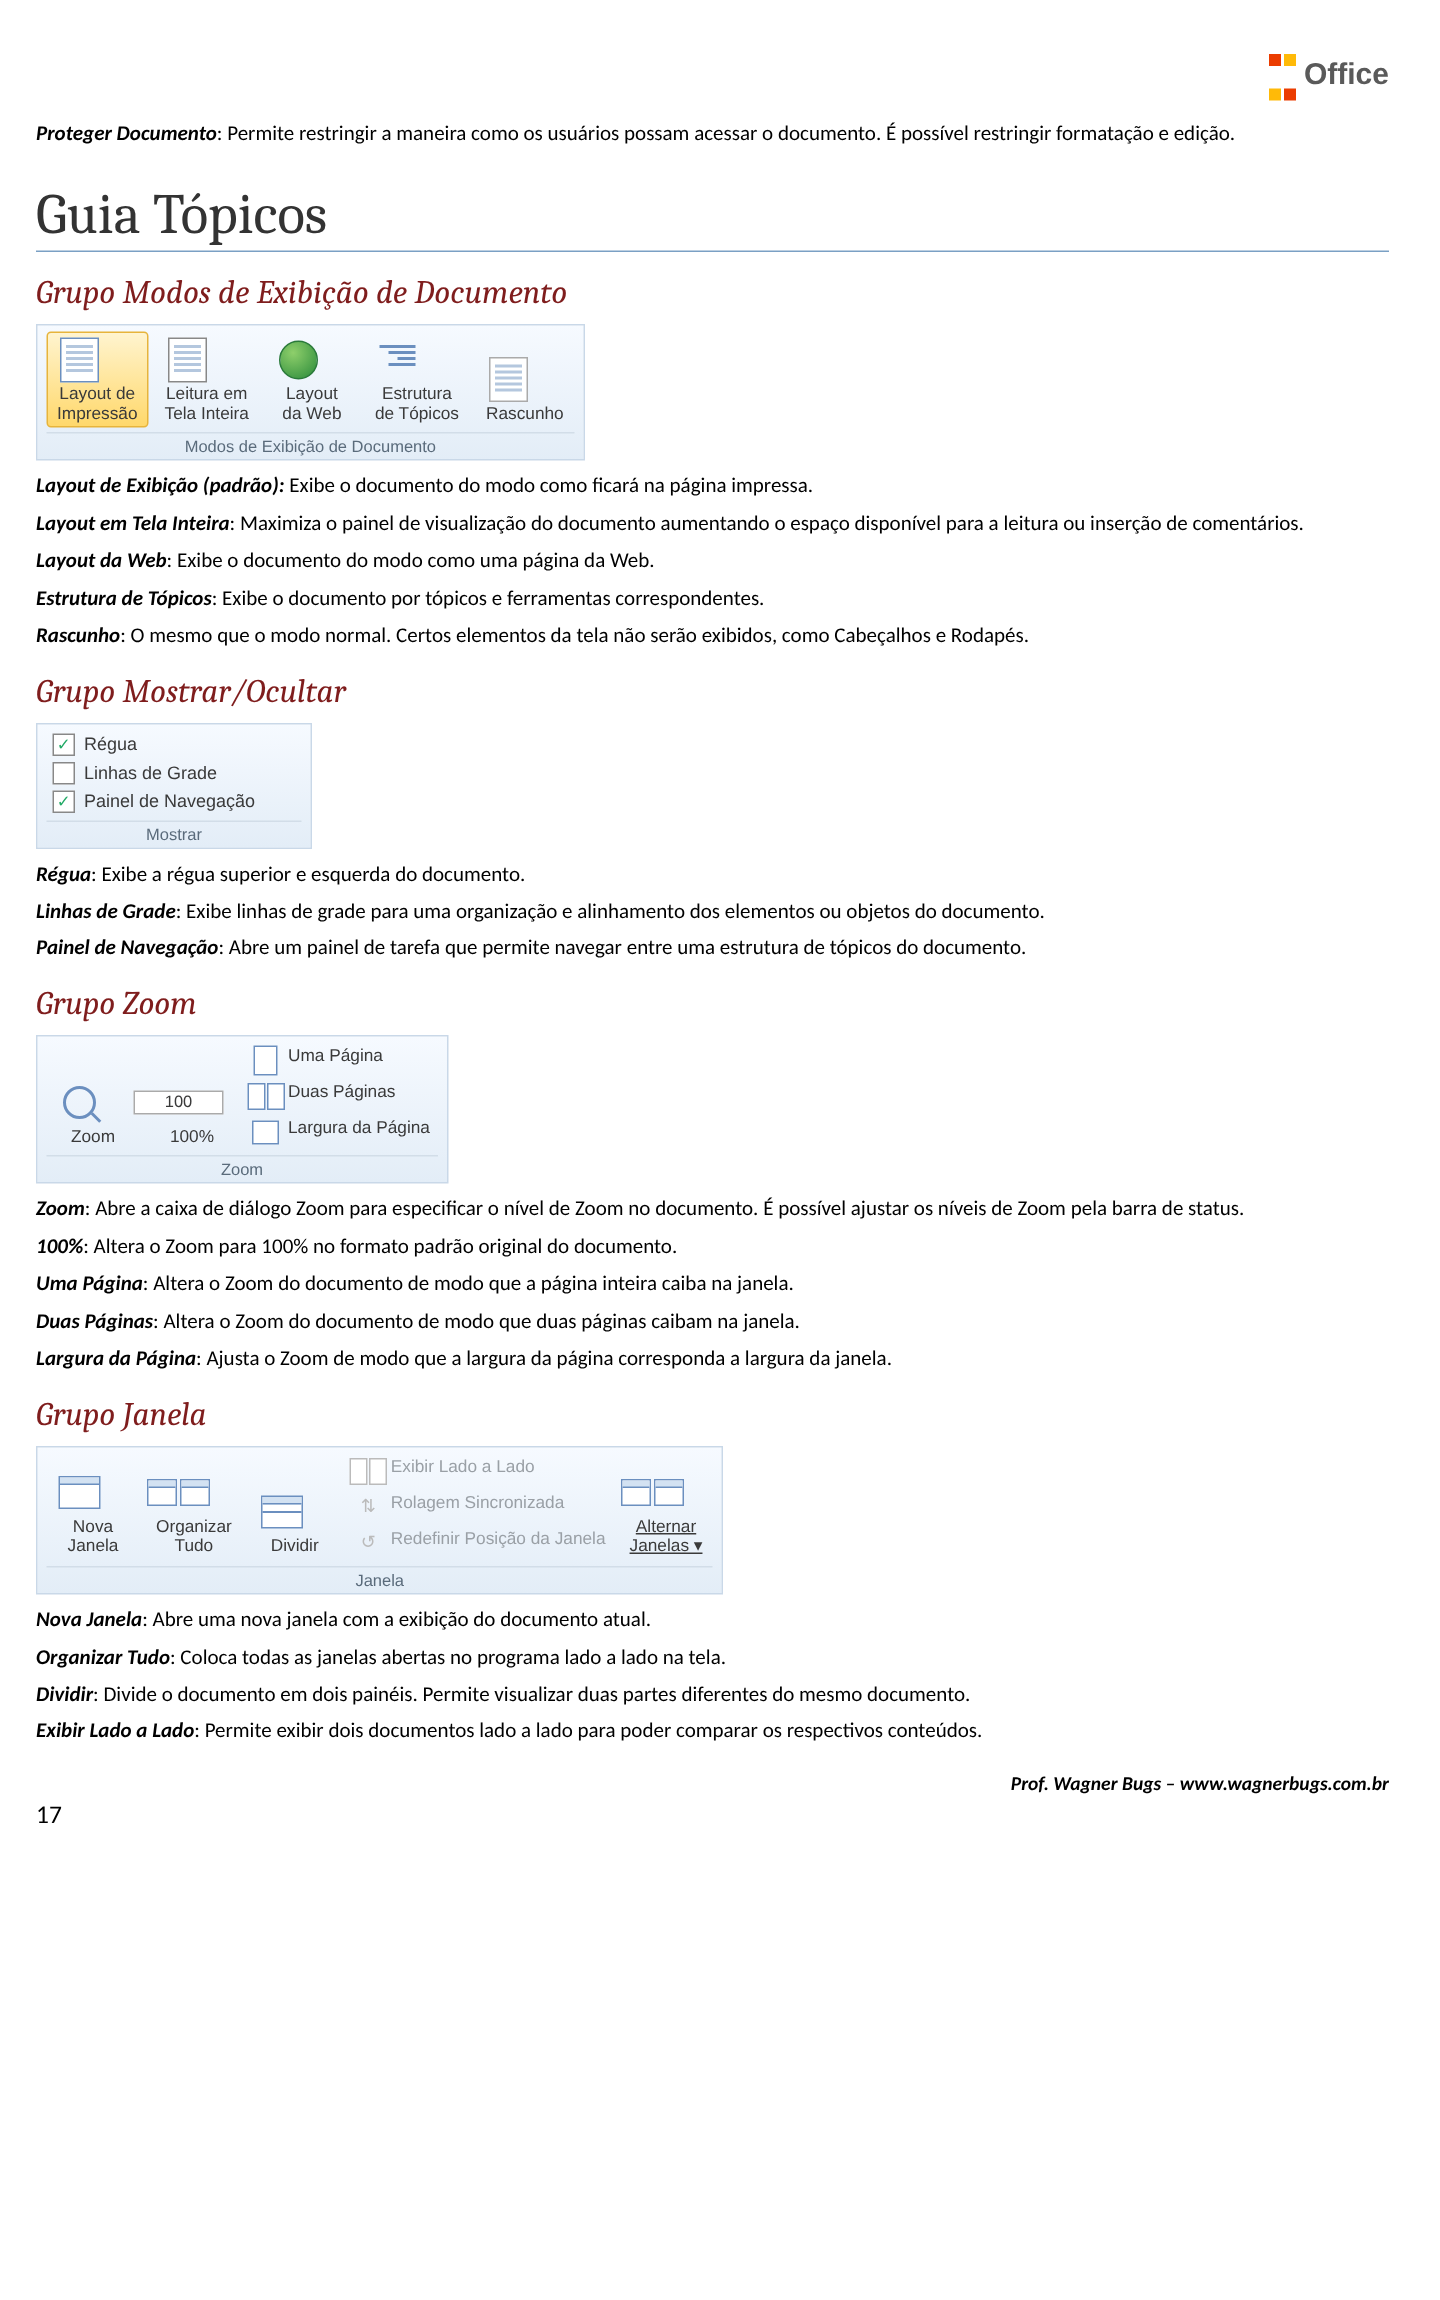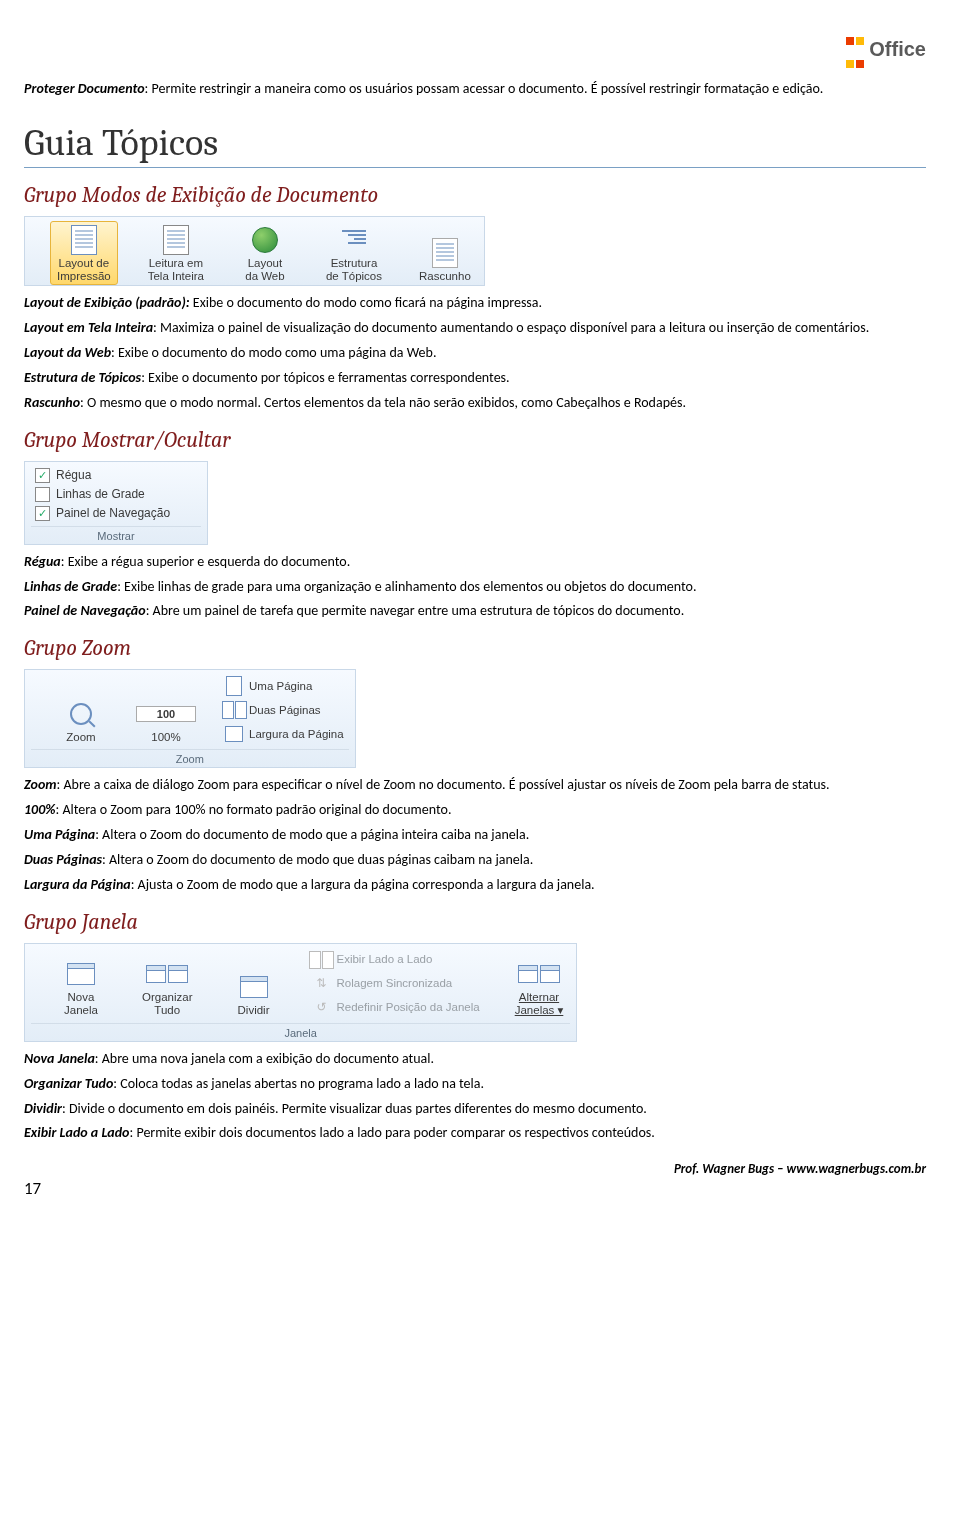--- a/index.html
+++ b/index.html
@@ -50,23 +50,23 @@
     background: linear-gradient(#f6faff,#e3edf7);
     border:1px solid #c9d8e8;
     padding: 4px 6px 0 6px;
     font-family: "Segoe UI", Tahoma, sans-serif;
     font-size: 12px;
     color:#3a3a3a;
     margin-bottom: 8px;
   }
   .ribbon-row { display:flex; align-items:flex-end; gap:4px; }
   .rbtn {
-    display:flex; flex-direction:column; align-items:center; justify-content:flex-start;
+    display:flex; flex-direction:column; justify-content:flex-start;
     padding: 3px 6px 2px 6px; border:1px solid transparent; border-radius:3px;
-    min-width:48px; text-align:center; line-height:1.1;margin-left:19px;
+    min-width:48px; text-align:center; line-height:1.1;
   }
   .rbtn.active { background: linear-gradient(#fff4cf,#ffd86b); border-color:#e7b43b; }
   .rbtn .ic { width:30px; height:30px; margin-bottom:2px; display:flex; align-items:center; justify-content:center; }
   .rbtn .lbl { font-size:11.5px; }
   .grp-title { text-align:center; font-size:11px; color:#5a6b7b; padding:3px 0 2px 0; border-top:1px solid #d2dde8; margin-top:3px; }
   .chkrow { display:flex; align-items:center; gap:6px; padding:2px 4px; }
   .chkbox { width:13px; height:13px; border:1px solid #888; background:#fff; display:inline-flex; align-items:center; justify-content:center; font-size:11px; color:#2a6; }
   .vlist .rbtn { flex-direction:row; min-width:0; gap:6px; padding:2px 4px; justify-content:flex-start; }
   .vlist .rbtn .ic { width:18px; height:18px; margin:0; }
   .footer { text-align:right; font-size:13px; font-style:italic; margin-top:18px;font-weight:bold; }
@@ -75,21 +75,21 @@
   .doc-icon { width:24px; height:28px; border:1px solid #6b8fbf; background:#fff; position:relative; }
   .doc-icon::before { content:""; position:absolute; left:3px; right:3px; top:4px; height:2px; background:#b4c7de; box-shadow:0 4px 0 #b4c7de,0 8px 0 #b4c7de,0 12px 0 #b4c7de,0 16px 0 #b4c7de; }
   .globe-ic { width:24px; height:24px; border-radius:50%; background:radial-gradient(circle at 35% 30%,#8ecf6b,#2a8a3a); border:1px solid #2a7a3a; }
   .outline-ic { width:24px; height:20px; display:flex; flex-direction:column; gap:2px; }
   .outline-ic span { height:2px; background:#6b8fbf; }
   .outline-ic span:nth-child(2) { margin-left:6px; }
   .outline-ic span:nth-child(3) { margin-left:12px; }
   .outline-ic span:nth-child(4) { margin-left:6px; }
   .mag-ic { width:18px; height:18px; border:2px solid #6b8fbf; border-radius:50%; position:relative; }
   .mag-ic::after { content:""; position:absolute; width:8px; height:2px; background:#6b8fbf; transform:rotate(45deg); right:-6px; bottom:-2px; }
-  .perc-ic { font-size:11px; font-weight:bold; background:#fff; border:1px solid #aaa; padding:1px 20px; }
+  .perc-ic { font-size:11px; font-weight:normal; background:#fff; border:1px solid #aaa; padding:1px 20px; }
   .page1-ic { width:14px; height:18px; border:1px solid #6b8fbf; background:#fff; }
   .page2-ic { display:flex; gap:1px; }
   .page2-ic span { width:10px; height:16px; border:1px solid #6b8fbf; background:#fff; }
   .pagew-ic { width:18px; height:14px; border:1px solid #6b8fbf; background:#fff; }
   .win-ic { width:26px; height:20px; border:1px solid #6b8fbf; background:#fff; position:relative; }
   .win-ic::before { content:""; position:absolute; left:0; right:0; top:0; height:4px; background:#d3e2f2; border-bottom:1px solid #6b8fbf; }
   .win2-ic { display:flex; gap:2px; }
   .win2-ic .win-ic { width:18px; height:16px; }
   .disabled-row { color:#9aa0a6; }
 </style>
@@ -150,20 +150,21 @@
       <span class="lbl" style="white-space:pre;">Estrutura
 de Tópicos</span>
     </div>
     <div class="rbtn">
       <span class="ic">
           <span class="doc-icon" style="border-color:#aaa;"></span>
         </span>
       <span class="lbl">Rascunho</span>
     </div>
   </div>
+  <div class="grp-title">Modos de Exibição de Documento</div>
 </div>
 
 <p class="para"><b><i>Layout de Exibição (padrão):</i></b><span> Exibe o documento do modo como ficará na página impressa.</span></p>
 <p class="para"><b><i>Layout em Tela Inteira</i></b><span>: Maximiza o painel de visualização do documento aumentando o espaço disponível para a leitura ou inserção de comentários.</span></p>
 <p class="para"><b><i>Layout da Web</i></b><span>: Exibe o documento do modo como uma página da Web.</span></p>
 <p class="para"><b><i>Estrutura de Tópicos</i></b><span>: Exibe o documento por tópicos e ferramentas correspondentes.</span></p>
 <p class="para"><b><i>Rascunho</i></b><span>: O mesmo que o modo normal. Certos elementos da tela não serão exibidos, como Cabeçalhos e Rodapés.</span></p>
 
 
 <h2 class="sub">Grupo Mostrar/Ocultar</h2>

